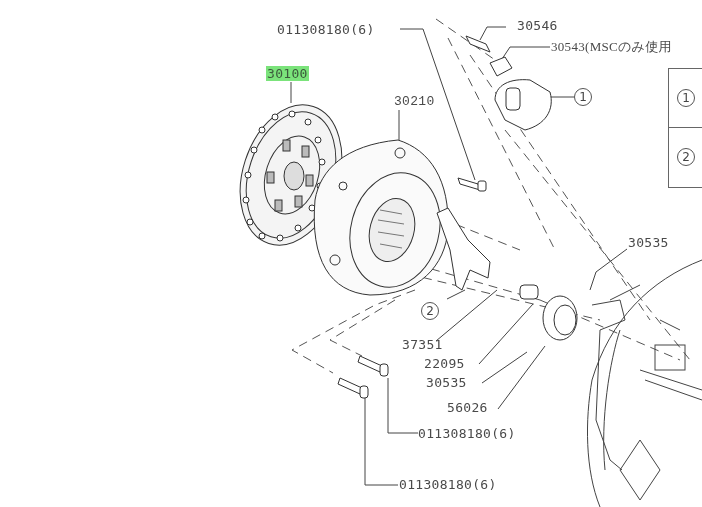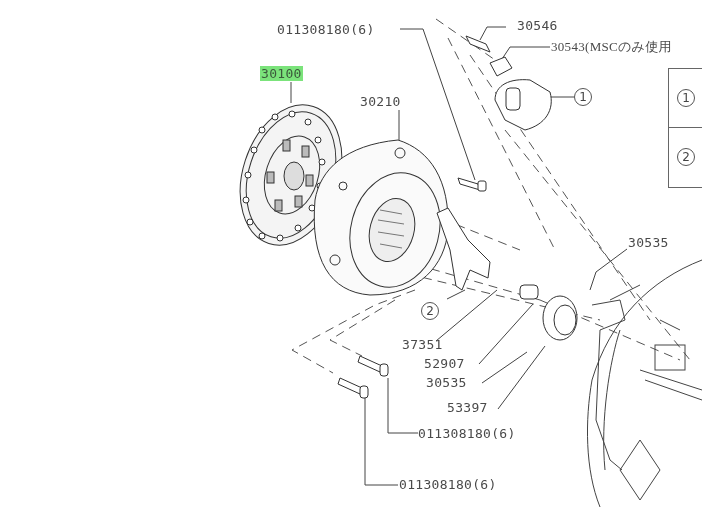--- a/index.html
+++ b/index.html
@@ -131,29 +131,29 @@
     <path d="M610,300 L640,285 M620,330 C610,360 600,420 605,470"></path>
     <path d="M592,305 L620,300 L625,320 L600,330 L596,420 L610,460 L622,470"></path>
     <rect x="655" y="345" width="30" height="25"></rect>
     <path d="M640,370 L702,390 M645,380 L702,400"></path>
     <path d="M660,320 L680,330"></path>
     <path d="M620,470 L640,500 L660,470 L640,440 Z"></path>
   </g>
 </svg>
 
 <div class="lbl" style="left:277px;top:22px;">011308180(6)</div>
-<div class="lbl" style="left:260px;top:66px;border-radius:6px;"><span class="hl">30100</span></div>
-<div class="lbl" style="left:360px;top:94px;">30210</div>
+<div class="lbl" style="left:266px;top:66px;border-radius:6px;"><span class="hl">30100</span></div>
+<div class="lbl" style="left:394px;top:94px;font-family:Liberation Mono, monospace;">30210</div>
 <div class="lbl" style="left:517px;top:18px;">30546</div>
 <div class="lbl" style="left:551px;top:39px;font-family:Liberation Serif, serif;">30543(MSCのみ使用</div>
 <div class="lbl" style="left:628px;top:235px;">30535</div>
 <div class="lbl" style="left:402px;top:337px;">37351</div>
-<div class="lbl" style="left:424px;top:356px;">52907</div>
+<div class="lbl" style="left:424px;top:356px;">22095</div>
 <div class="lbl" style="left:426px;top:375px;">30535</div>
-<div class="lbl" style="left:447px;top:400px;">53397</div>
+<div class="lbl" style="left:447px;top:400px;">56026</div>
 <div class="lbl" style="left:418px;top:426px;">011308180(6)</div>
 <div class="lbl" style="left:399px;top:477px;">011308180(6)</div>
 
 <div class="circ" style="left:574px;top:88px;">1</div>
 <div class="circ" style="left:421px;top:302px;">2</div>
 
 <div class="legend">
   <div class="cell">
     <div class="circ">1</div>
   </div>

